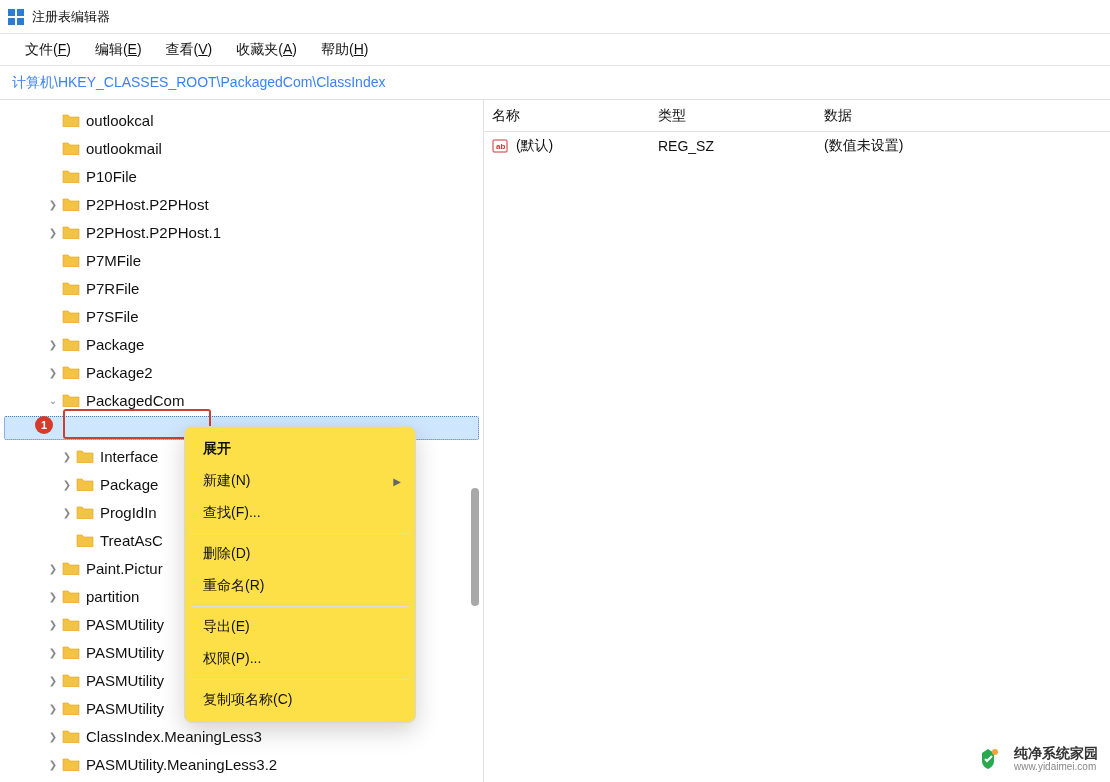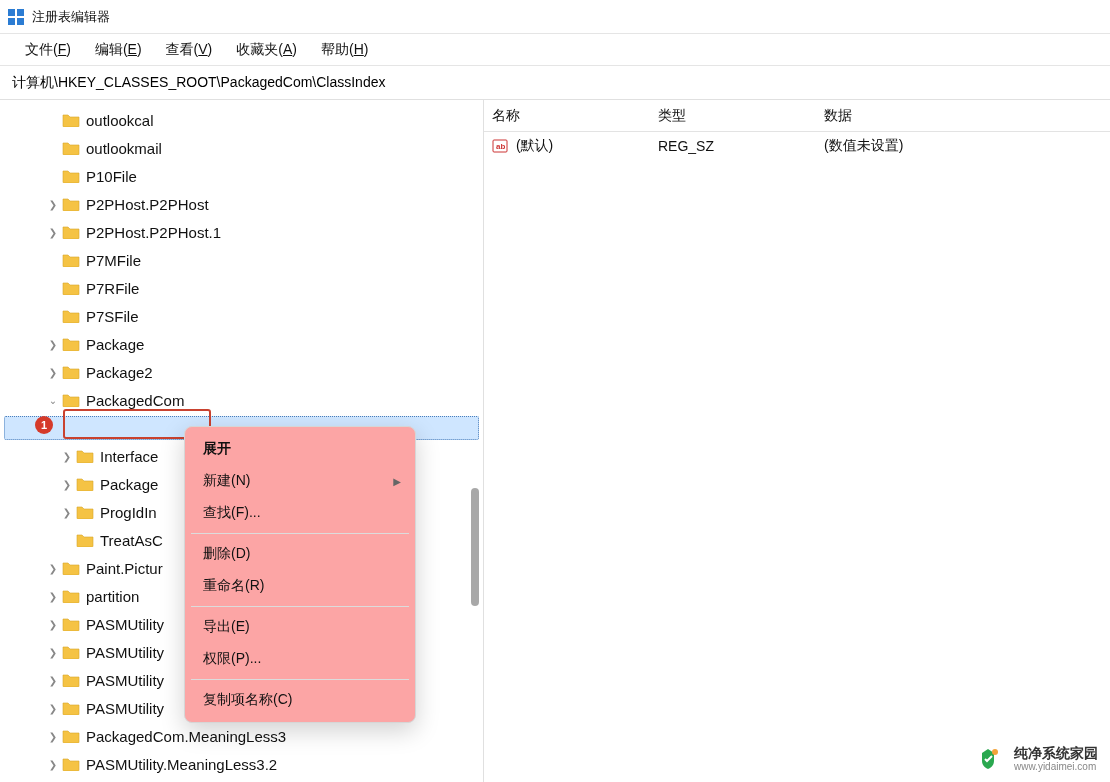--- a/index.html
+++ b/index.html
@@ -5,21 +5,21 @@
 * { margin: 0; padding: 0; box-sizing: border-box; font-family: "Microsoft YaHei", "Segoe UI", sans-serif; }
 body { width: 1110px; height: 782px; background: #fff; overflow: hidden; position: relative; font-size: 14px; }
 
 .title-bar { height: 34px; display: flex; align-items: center; padding: 0 8px; border-bottom: 1px solid #e5e5e5; }
 .title-bar .app-icon { width: 16px; height: 16px; margin-right: 8px; display: inline-flex; }
 .title-bar .title { font-size: 13px; color: #111; }
 
 .menu-bar { height: 32px; display: flex; align-items: center; border-bottom: 1px solid #e5e5e5; padding: 0 13px; }
 .menu-item { padding: 4px 12px; font-size: 14px; color: #111; cursor: default; }
 
-.path-bar { height: 34px; display: flex; align-items: center; padding: 0 12px; border-bottom: 1px solid #e0e0e0; font-size: 14px; color: #000000; white-space: nowrap; }
+.path-bar { height: 34px; display: flex; align-items: center; padding: 0 12px; border-bottom: 1px solid #e0e0e0; font-size: 14px; color: #3b82f6; white-space: nowrap; }
 
 .content { display: flex; height: calc(782px - 34px - 32px - 34px); }
 
 .tree-panel { width: 484px; border-right: 1px solid #e0e0e0; overflow: hidden; position: relative; padding-top: 6px; }
 .tree { position: relative; }
 .tree-row { display: flex; align-items: center; height: 28px; white-space: nowrap; cursor: default; }
 .tree-row .disclosure { width: 14px; height: 14px; display: inline-flex; align-items: center; justify-content: center; margin-right: 2px; color: #888; font-size: 10px; }
 .tree-row .disclosure.empty { visibility: hidden; }
 .folder-icon { width: 18px; height: 14px; margin-right: 6px; display: inline-flex; flex-shrink: 0; }
 .tree-row .label { font-size: 15px; color: #111; }
@@ -33,21 +33,21 @@
 .values-panel { flex: 1; }
 .values-header { display: flex; border-bottom: 1px solid #e3e3e3; height: 32px; align-items: center; }
 .values-header .col { font-size: 14px; color: #111; padding: 0 8px; }
 .col-name { width: 166px; }
 .col-type { width: 166px; }
 .col-data { flex: 1; }
 .values-row { display: flex; height: 28px; align-items: center; }
 .values-row .col { font-size: 14px; color: #111; padding: 0 8px; }
 .val-icon { width: 16px; height: 16px; margin-right: 4px; display: inline-flex; vertical-align: middle; }
 
-.context-menu { position: absolute; background: #fca5a5; border: 1px solid #d6d6d6; border-radius: 8px; box-shadow: 0 8px 24px rgba(0,0,0,.18); padding: 6px 0; width: 232px; z-index: 50; }
+.context-menu { position: absolute; background: #fde047; border: 1px solid #d6d6d6; border-radius: 8px; box-shadow: 0 8px 24px rgba(0,0,0,.18); padding: 6px 0; width: 232px; z-index: 50; }
 .context-row { height: 32px; display: flex; align-items: center; padding: 0 18px; font-size: 14px; color: #111; cursor: default; position: relative; }
 .context-row.bold { font-weight: 700; }
 .context-row .arrow { position: absolute; right: 14px; color: #666; font-size: 10px; }
 .context-sep { height: 1px; background: #dcdcdc; margin: 4px 6px; }
 
 .highlight-box { position: absolute; border: 2px solid #c9422f; border-radius: 3px; pointer-events: none; }
 
 .scroll-thumb { position: absolute; right: 4px; width: 8px; background: rgba(0,0,0,.34); border-radius: 4px; }
 
 .watermark { position: absolute; right: 12px; bottom: 10px; display: flex; align-items: center; gap: 14px; }
@@ -288,21 +288,21 @@
           </span>
           <span class="label">PASMUtility</span>
         </div>
         <div class="tree-row depth1">
           <span class="disclosure">❯</span>
           <span class="folder-icon">
             <svg viewBox="0 0 18 14">
               <path d="M1 2 h5 l2 2 h9 v9 a1 1 0 0 1 -1 1 h-14 a1 1 0 0 1 -1 -1 z" fill="#f5c344" stroke="#d6a528" stroke-width="0.6"></path>
             </svg>
           </span>
-          <span class="label">PackagedCom.MeaningLess3</span>
+          <span class="label">ClassIndex.MeaningLess3</span>
         </div>
         <div class="tree-row depth1">
           <span class="disclosure">❯</span>
           <span class="folder-icon">
             <svg viewBox="0 0 18 14">
               <path d="M1 2 h5 l2 2 h9 v9 a1 1 0 0 1 -1 1 h-14 a1 1 0 0 1 -1 -1 z" fill="#f5c344" stroke="#d6a528" stroke-width="0.6"></path>
             </svg>
           </span>
           <span class="label">PASMUtility.MeaningLess3.2</span>
         </div>

